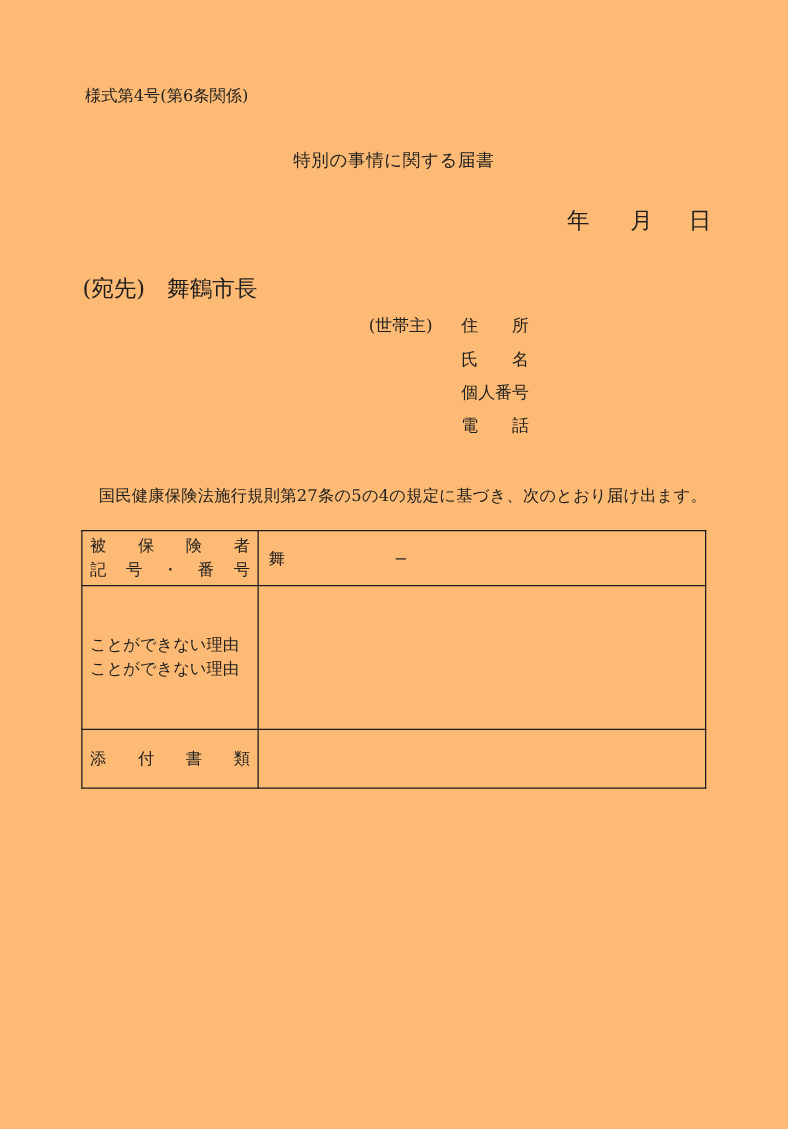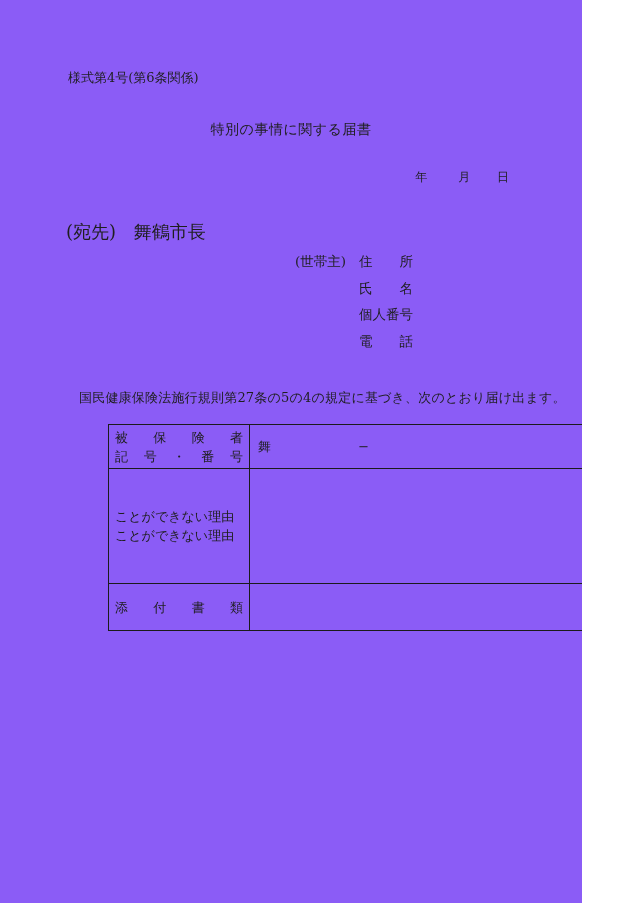--- a/index.html
+++ b/index.html
@@ -2,23 +2,23 @@
 <html lang="ja"><head>
 <meta charset="utf-8">
 <style>
   html, body {
     margin: 0;
     padding: 0;
     background: #ffffff;
   }
   .page {
     position: relative;
-    width: 582px;
+    width: 630px;
     height: 903px;
-    background: #8b5cf6;
+    background: #fdba74;
     color: #1e1e1e;
     font-family: "DejaVu Serif", "Liberation Serif", serif;
     overflow: hidden;
     text-decoration: underline;
   }
   .form-number {
     position: absolute;
     left: 68px;
     top: 69px;
     font-size: 13px;
@@ -30,22 +30,22 @@
     right: 0;
     top: 119px;
     text-align: center;
     font-size: 14px;
     line-height: 20px;
     letter-spacing: 0.5px;
   }
   .date-line {
     position: absolute;
     top: 168px;
-    right: 73px;
-    font-size: 12px;
+    right: 61px;
+    font-size: 18px;
     line-height: 18px;
   }
   .date-line .gap-m { margin-left: 27px; }
   .date-line .gap-d { margin-left: 23px; }
   .recipient {
     position: absolute;
     left: 66px;
     top: 199px;
     font-size: 18px;
     line-height: 18px;
@@ -53,21 +53,21 @@
   }
   .recipient-name { margin-left: 12px; }
   .householder {
     position: absolute;
     left: 295px;
     top: 252px;
     font-size: 13.5px;
     display: flex;
     align-items: flex-start;
   }
-  .hh-prefix { margin-right: 13px; line-height: 18px; }
+  .hh-prefix { margin-right: 23px; line-height: 18px; }
   .hh-fields {
     display: flex;
     flex-direction: column;
     gap: 8.5px;
   }
   .hh-row { line-height: 18px; }
   .jlabel {
     display: inline-block;
     width: 54px;
     text-align: justify;
@@ -83,21 +83,20 @@
     white-space: nowrap;
   }
   .form-table {
     position: absolute;
     left: 65px;
     top: 424px;
     width: 500px;
     border-collapse: collapse;
     table-layout: fixed;
     font-size: 13px;
-    margin-left: 43px;
   }
   .form-table td {
     border: 1px solid #1b1b1b;
     vertical-align: middle;
     overflow: hidden;
   }
   .form-table .th {
     width: 128px;
     padding: 2px 6px;
     line-height: 19px;

